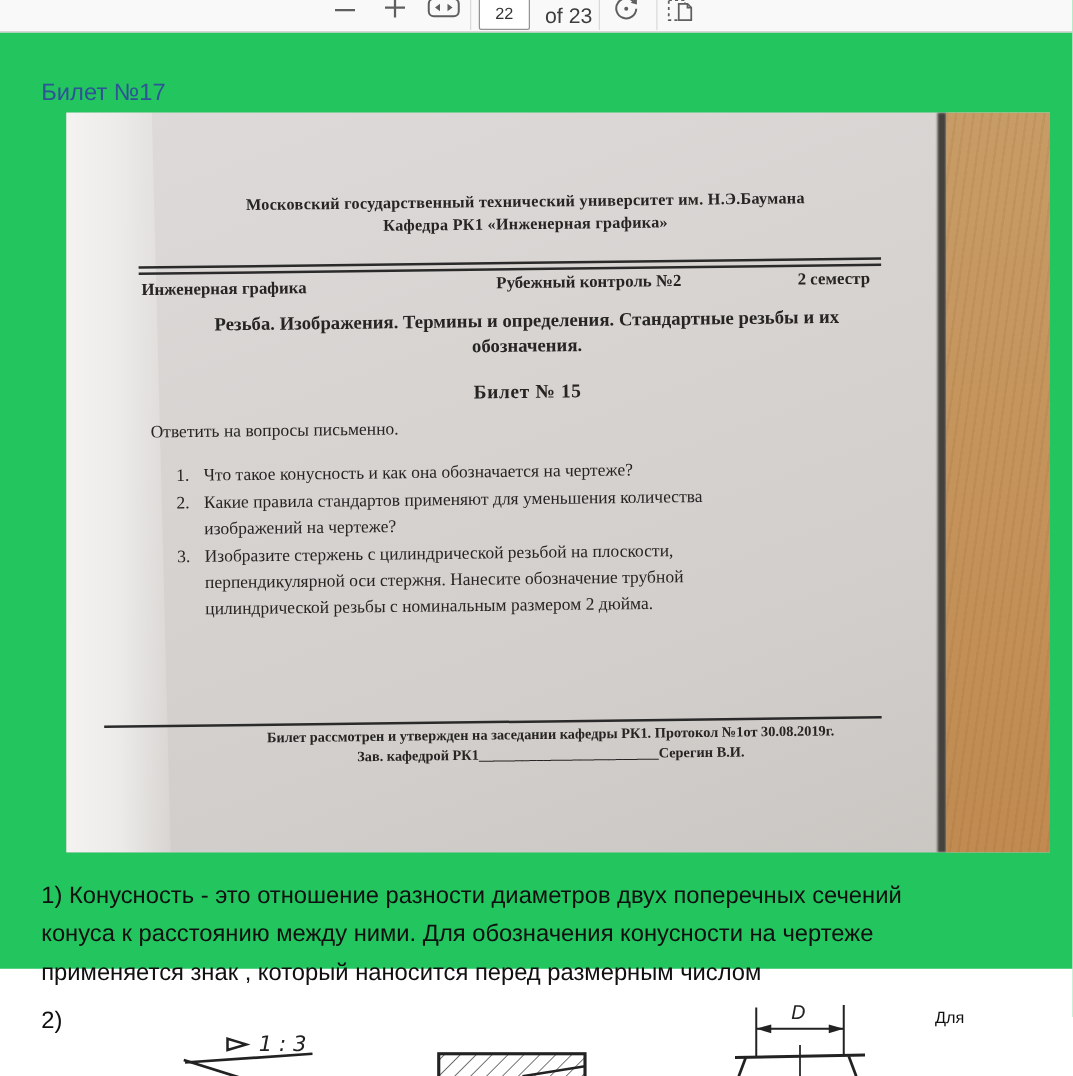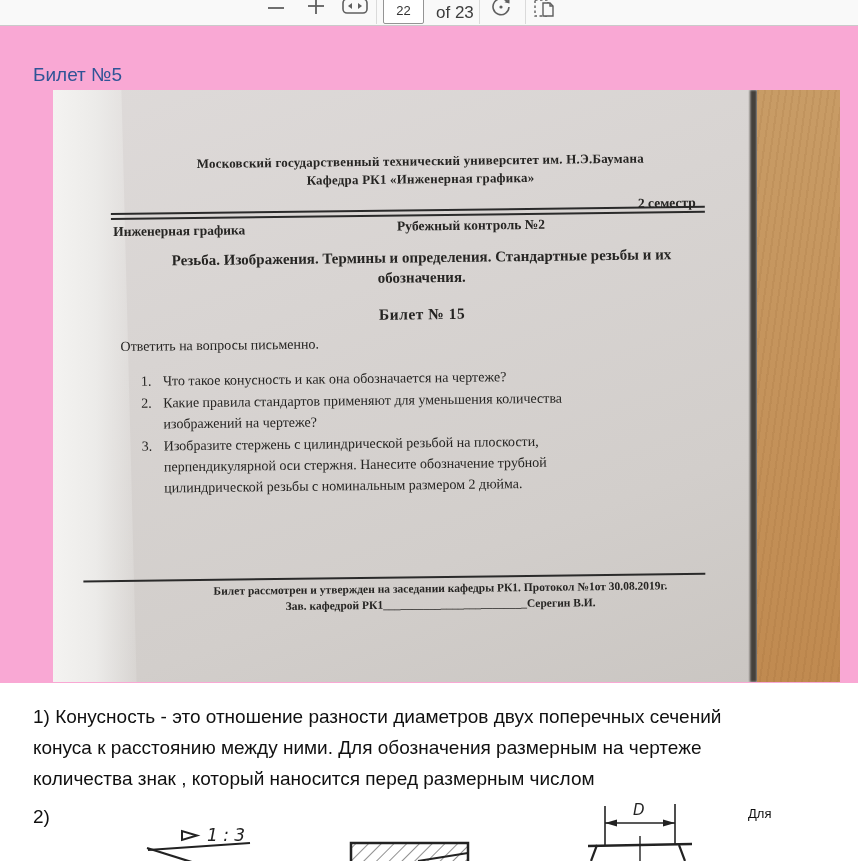--- a/index.html
+++ b/index.html
@@ -1,18 +1,18 @@
 <!DOCTYPE html>
 <html><head>
 <meta charset="utf-8">
 <style>
   * { margin:0; padding:0; box-sizing:border-box; }
   html,body { width:858px; height:861px; background:#fff; overflow:hidden;
               font-family:"Liberation Sans", sans-serif; }
-  #stage { position:relative; width:858px; height:683px; background:#f9a8d4; }
+  #stage { position:relative; width:858px; height:775px; background:#22c55e; }
 
   
   .toolbar { position:absolute; left:0; top:0; width:858px; height:26px;
              background:#f9f9f9; border-bottom:1px solid #cacaca; overflow:hidden; }
   .toolbar .tsep { position:absolute; top:-2px; width:1px; height:26px; background:#dadada; }
   .ticon { position:absolute; color:#5a5a5a; }
   .page-input { position:absolute; left:383px; top:-4px; width:41px; height:28px;
                 border:1px solid #949494; border-radius:2px; background:#fff;
                 text-align:center; font-size:13px; color:#333;
                 font-family:"Liberation Sans", sans-serif; }
@@ -92,35 +92,35 @@
       <circle cx="13" cy="13" r="1.6" fill="#5f5f5f"></circle>
     </svg>
     <div class="tsep" style="left:525px;"></div>
     <svg class="ticon" style="left:531px; top:-5px;" width="26" height="26" viewBox="0 0 26 26">
       <rect x="4" y="5" width="13" height="16" fill="none" stroke="#5f5f5f" stroke-width="1.4" stroke-dasharray="2.5 2.5"></rect>
       <path d="M12 8 h7 l3 3 v10 h-10 Z" fill="#f9f9f9" stroke="#5f5f5f" stroke-width="1.4"></path>
       <path d="M19 8 v3 h3" fill="none" stroke="#5f5f5f" stroke-width="1.4"></path>
     </svg>
   </div>
 
-  <div class="doc-heading">Билет №5</div>
+  <div class="doc-heading">Билет №17</div>
 
   <div class="photo">
     <div class="white-wedge"></div>
 
     <div class="paper">
       <div class="ctr uni" style="top:63px;">Московский государственный технический университет им. Н.Э.Баумана</div>
       <div class="ctr uni" style="top:81px;">Кафедра РК1 «Инженерная графика»</div>
 
       <div class="rule-double"></div>
 
       <div class="hdr-row">
         <span style="left:62px;  top:130px;">Инженерная графика</span>
         <span style="left:315px; top:128px; width:210px; text-align:center;">Рубежный контроль №2</span>
-        <span style="right:142px; top:108px;">2 семестр</span>
+        <span style="right:142px; top:128px;">2 семестр</span>
       </div>
 
       <div class="ctr topic" style="top:159px;">Резьба. Изображения. Термины и определения. Стандартные резьбы и их</div>
       <div class="ctr topic" style="top:179px;">обозначения.</div>
 
       <div class="ctr ticket-no" style="top:215px;">Билет №  15</div>
 
       <div class="instr">Ответить на вопросы письменно.</div>
 
       <div class="qlist">
@@ -145,22 +145,22 @@
       <div class="foot" style="top:492px;">Билет рассмотрен и утвержден  на заседании кафедры РК1. Протокол №1от 30.08.2019г.</div>
       <div class="foot" style="top:508px;">Зав. кафедрой РК1_________________________Серегин В.И.</div>
     </div>
 
     <div class="wood-edge"></div>
     <div class="wood"></div>
   </div>
 
   <div class="answer">
     <div>1) Конусность - это отношение разности диаметров двух поперечных сечений</div>
-    <div>конуса к расстоянию между ними. Для обозначения размерным на чертеже</div>
-    <div>количества знак , который наносится перед размерным числом</div>
+    <div>конуса к расстоянию между ними. Для обозначения конусности на чертеже</div>
+    <div>применяется знак , который наносится перед размерным числом</div>
   </div>
 
   <div class="a2-label">2)</div>
   <div class="a2-trail">Для</div>
 
   <svg class="drawing" style="left:130px; top:820px;" width="230" height="41" viewBox="0 0 230 41">
     <polygon points="52,11 52,20 67,15.5" fill="none" stroke="#222" stroke-width="2"></polygon>
     <text x="77" y="21" font-size="17" font-style="italic" fill="#222">1 : 3</text>
     <line x1="18" y1="30" x2="120" y2="23" stroke="#222" stroke-width="2.2"></line>
     <line x1="17" y1="28" x2="68" y2="44" stroke="#222" stroke-width="2.2"></line>

